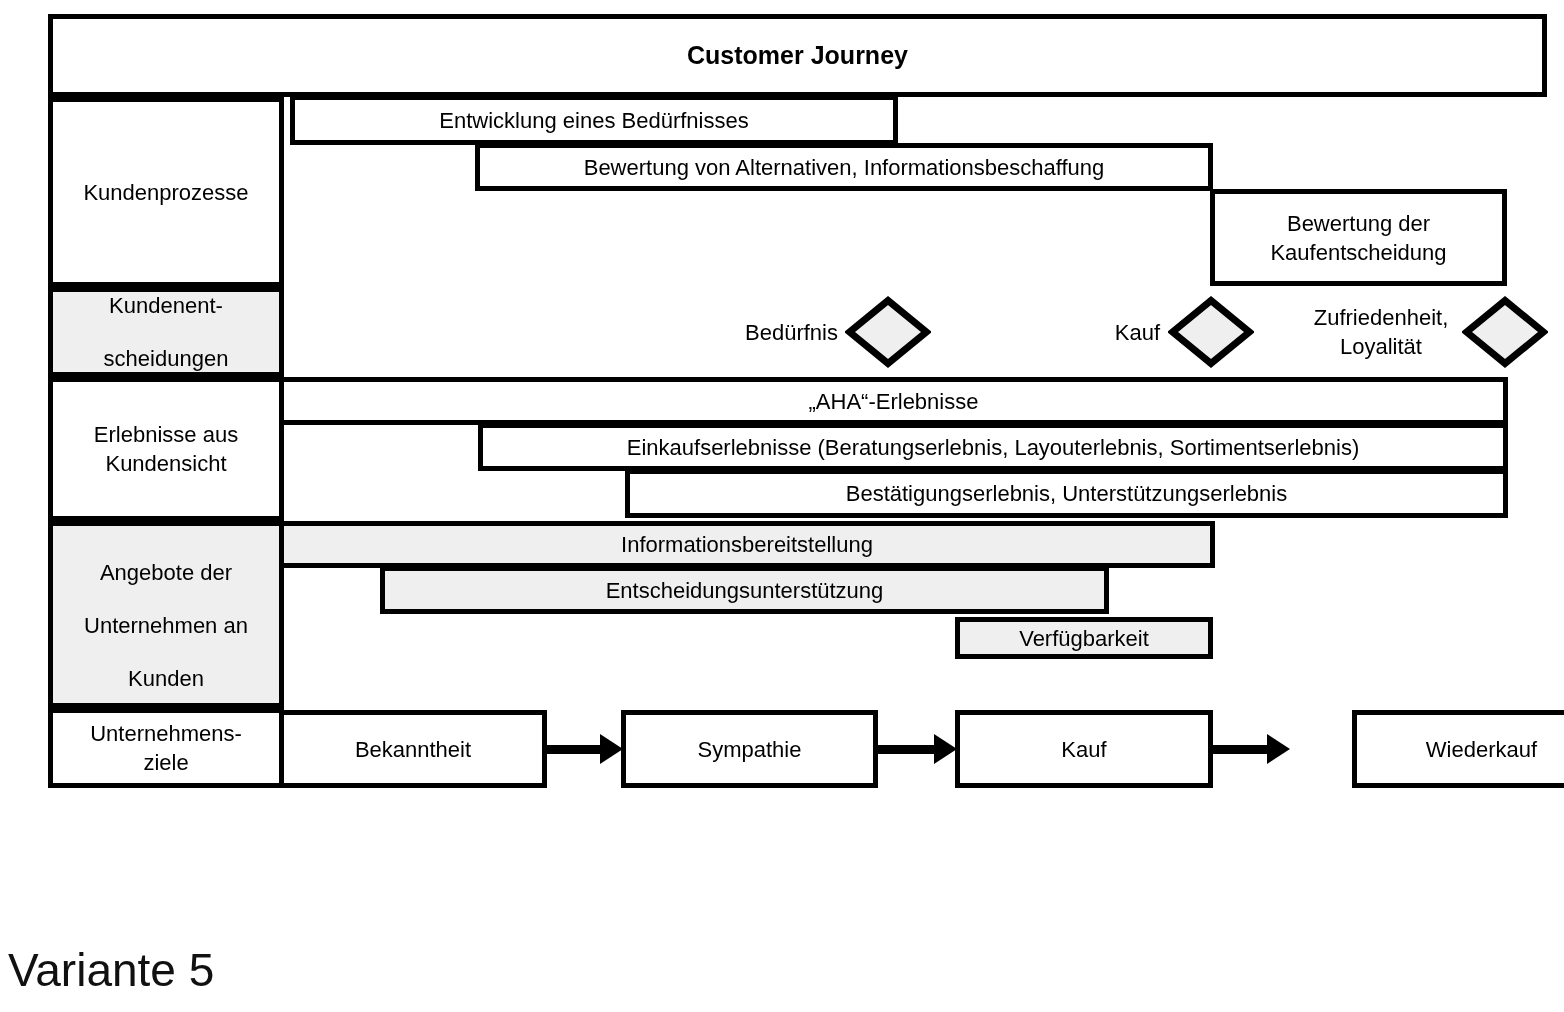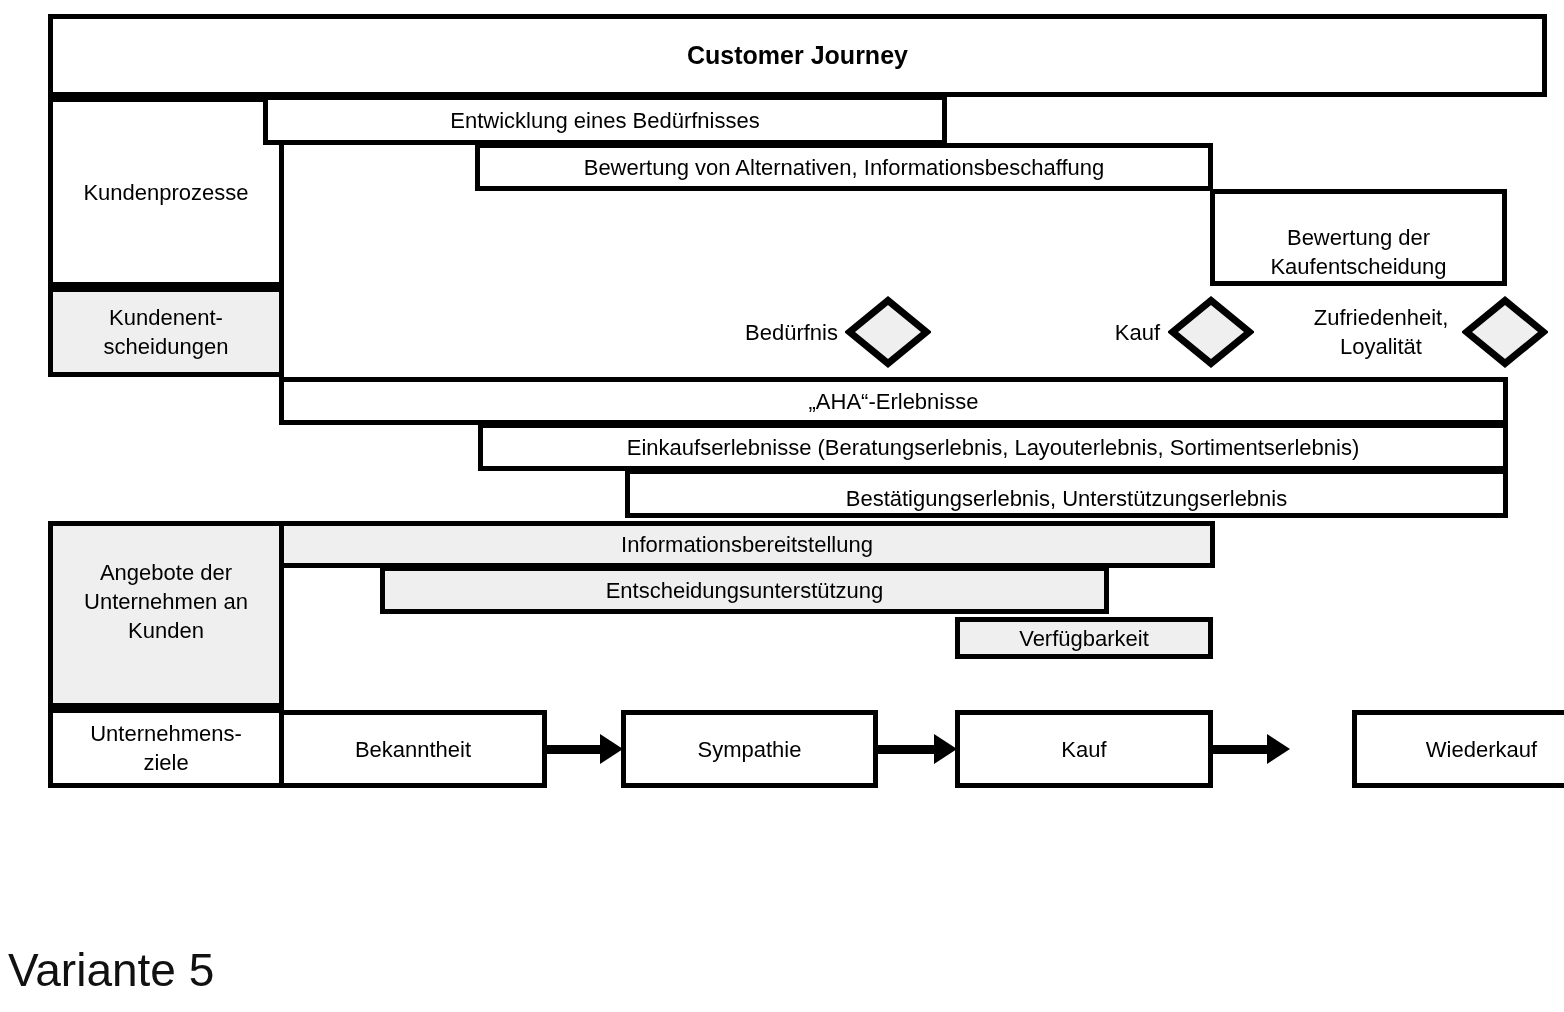--- a/index.html
+++ b/index.html
@@ -5,21 +5,21 @@
   html,body{margin:0;padding:0;background:#ffffff;}
   .canvas{
     position:relative;width:1564px;height:1012px;background:#ffffff;
     font-family:"Liberation Sans",sans-serif;color:#000;overflow:hidden;
   }
   .box{
     position:absolute;box-sizing:border-box;border:5px solid #000;background:#fff;
     display:flex;flex-direction:column;align-items:center;justify-content:center;
     text-align:center;font-size:22px;line-height:29px;
   }
-  .gray{background:#efefef;}
+  .gray{background:#efefef;gap:24px;}
   .header{border-width:5px;font-weight:bold;font-size:25px;}
   .leftcell{border-width:5px;}
   .dlabel{
     position:absolute;font-size:22px;line-height:29px;display:flex;
     flex-direction:column;justify-content:center;
   }
   .dlabel.right{align-items:flex-end;text-align:left;}
   .dlabel.center{align-items:center;text-align:center;}
   .diamond{position:absolute;}
   .arrow{position:absolute;display:flex;align-items:center;height:30px;}
@@ -42,37 +42,41 @@
     <div>Customer Journey</div>
   </div>
 
   <div class="box leftcell" style="left:48px;top:97px;width:236px;height:190px;">
     <div>Kundenprozesse</div>
   </div>
   <div class="box leftcell gray" style="left:48px;top:287px;width:236px;height:90px;">
     <div>Kundenent-</div>
     <div>scheidungen</div>
   </div>
+  <div class="box leftcell" style="left:48px;top:377px;width:236px;height:144px;">
+    <div>Erlebnisse aus</div>
+    <div>Kundensicht</div>
+  </div>
   <div class="box leftcell gray" style="left:48px;top:521px;width:236px;height:187px;justify-content:flex-start;padding-top:32px;">
     <div>Angebote  der</div>
     <div>Unternehmen an</div>
     <div>Kunden</div>
   </div>
   <div class="box leftcell" style="left:48px;top:708px;width:236px;height:80px;">
     <div>Unternehmens-</div>
     <div>ziele</div>
   </div>
 
-  <div class="box" style="left:263px;top:95px;width:684px;height:50px;">
+  <div class="box" style="left:290px;top:95px;width:608px;height:50px;">
     <div>Entwicklung eines Bedürfnisses</div>
   </div>
   <div class="box" style="left:475px;top:143px;width:738px;height:48px;">
     <div>Bewertung von Alternativen, Informationsbeschaffung</div>
   </div>
-  <div class="box" style="left:1210px;top:189px;width:297px;height:97px;padding:0 20px;justify-content:flex-end;">
+  <div class="box" style="left:1210px;top:189px;width:297px;height:97px;padding:0 20px;">
     <div>Bewertung der Kaufentscheidung</div>
   </div>
 
   <div class="dlabel right" style="left:640px;top:303px;width:198px;height:58px;">
     <div>Bedürfnis</div>
   </div>
   <svg class="diamond" style="left:845px;top:296px;" width="86" height="72" viewBox="0 0 86 72">
     <polygon points="43,4.5 81.5,36 43,67.5 4.5,36" fill="#efefef" stroke="#000" stroke-width="7"></polygon>
   </svg>
 
@@ -90,21 +94,21 @@
   <svg class="diamond" style="left:1462px;top:296px;" width="86" height="72" viewBox="0 0 86 72">
     <polygon points="43,4.5 81.5,36 43,67.5 4.5,36" fill="#efefef" stroke="#000" stroke-width="7"></polygon>
   </svg>
 
   <div class="box" style="left:279px;top:377px;width:1229px;height:48px;">
     <div>„AHA“-Erlebnisse</div>
   </div>
   <div class="box" style="left:478px;top:423px;width:1030px;height:48px;">
     <div>Einkaufserlebnisse (Beratungserlebnis, Layouterlebnis, Sortimentserlebnis)</div>
   </div>
-  <div class="box" style="left:625px;top:469px;width:883px;height:49px;justify-content:flex-end;">
+  <div class="box" style="left:625px;top:469px;width:883px;height:49px;">
     <div>Bestätigungserlebnis,  Unterstützungserlebnis</div>
   </div>
 
   <div class="box gray" style="left:279px;top:521px;width:936px;height:47px;">
     <div>Informationsbereitstellung</div>
   </div>
   <div class="box gray" style="left:380px;top:566px;width:729px;height:48px;">
     <div>Entscheidungsunterstützung</div>
   </div>
   <div class="box gray" style="left:955px;top:617px;width:258px;height:42px;">

